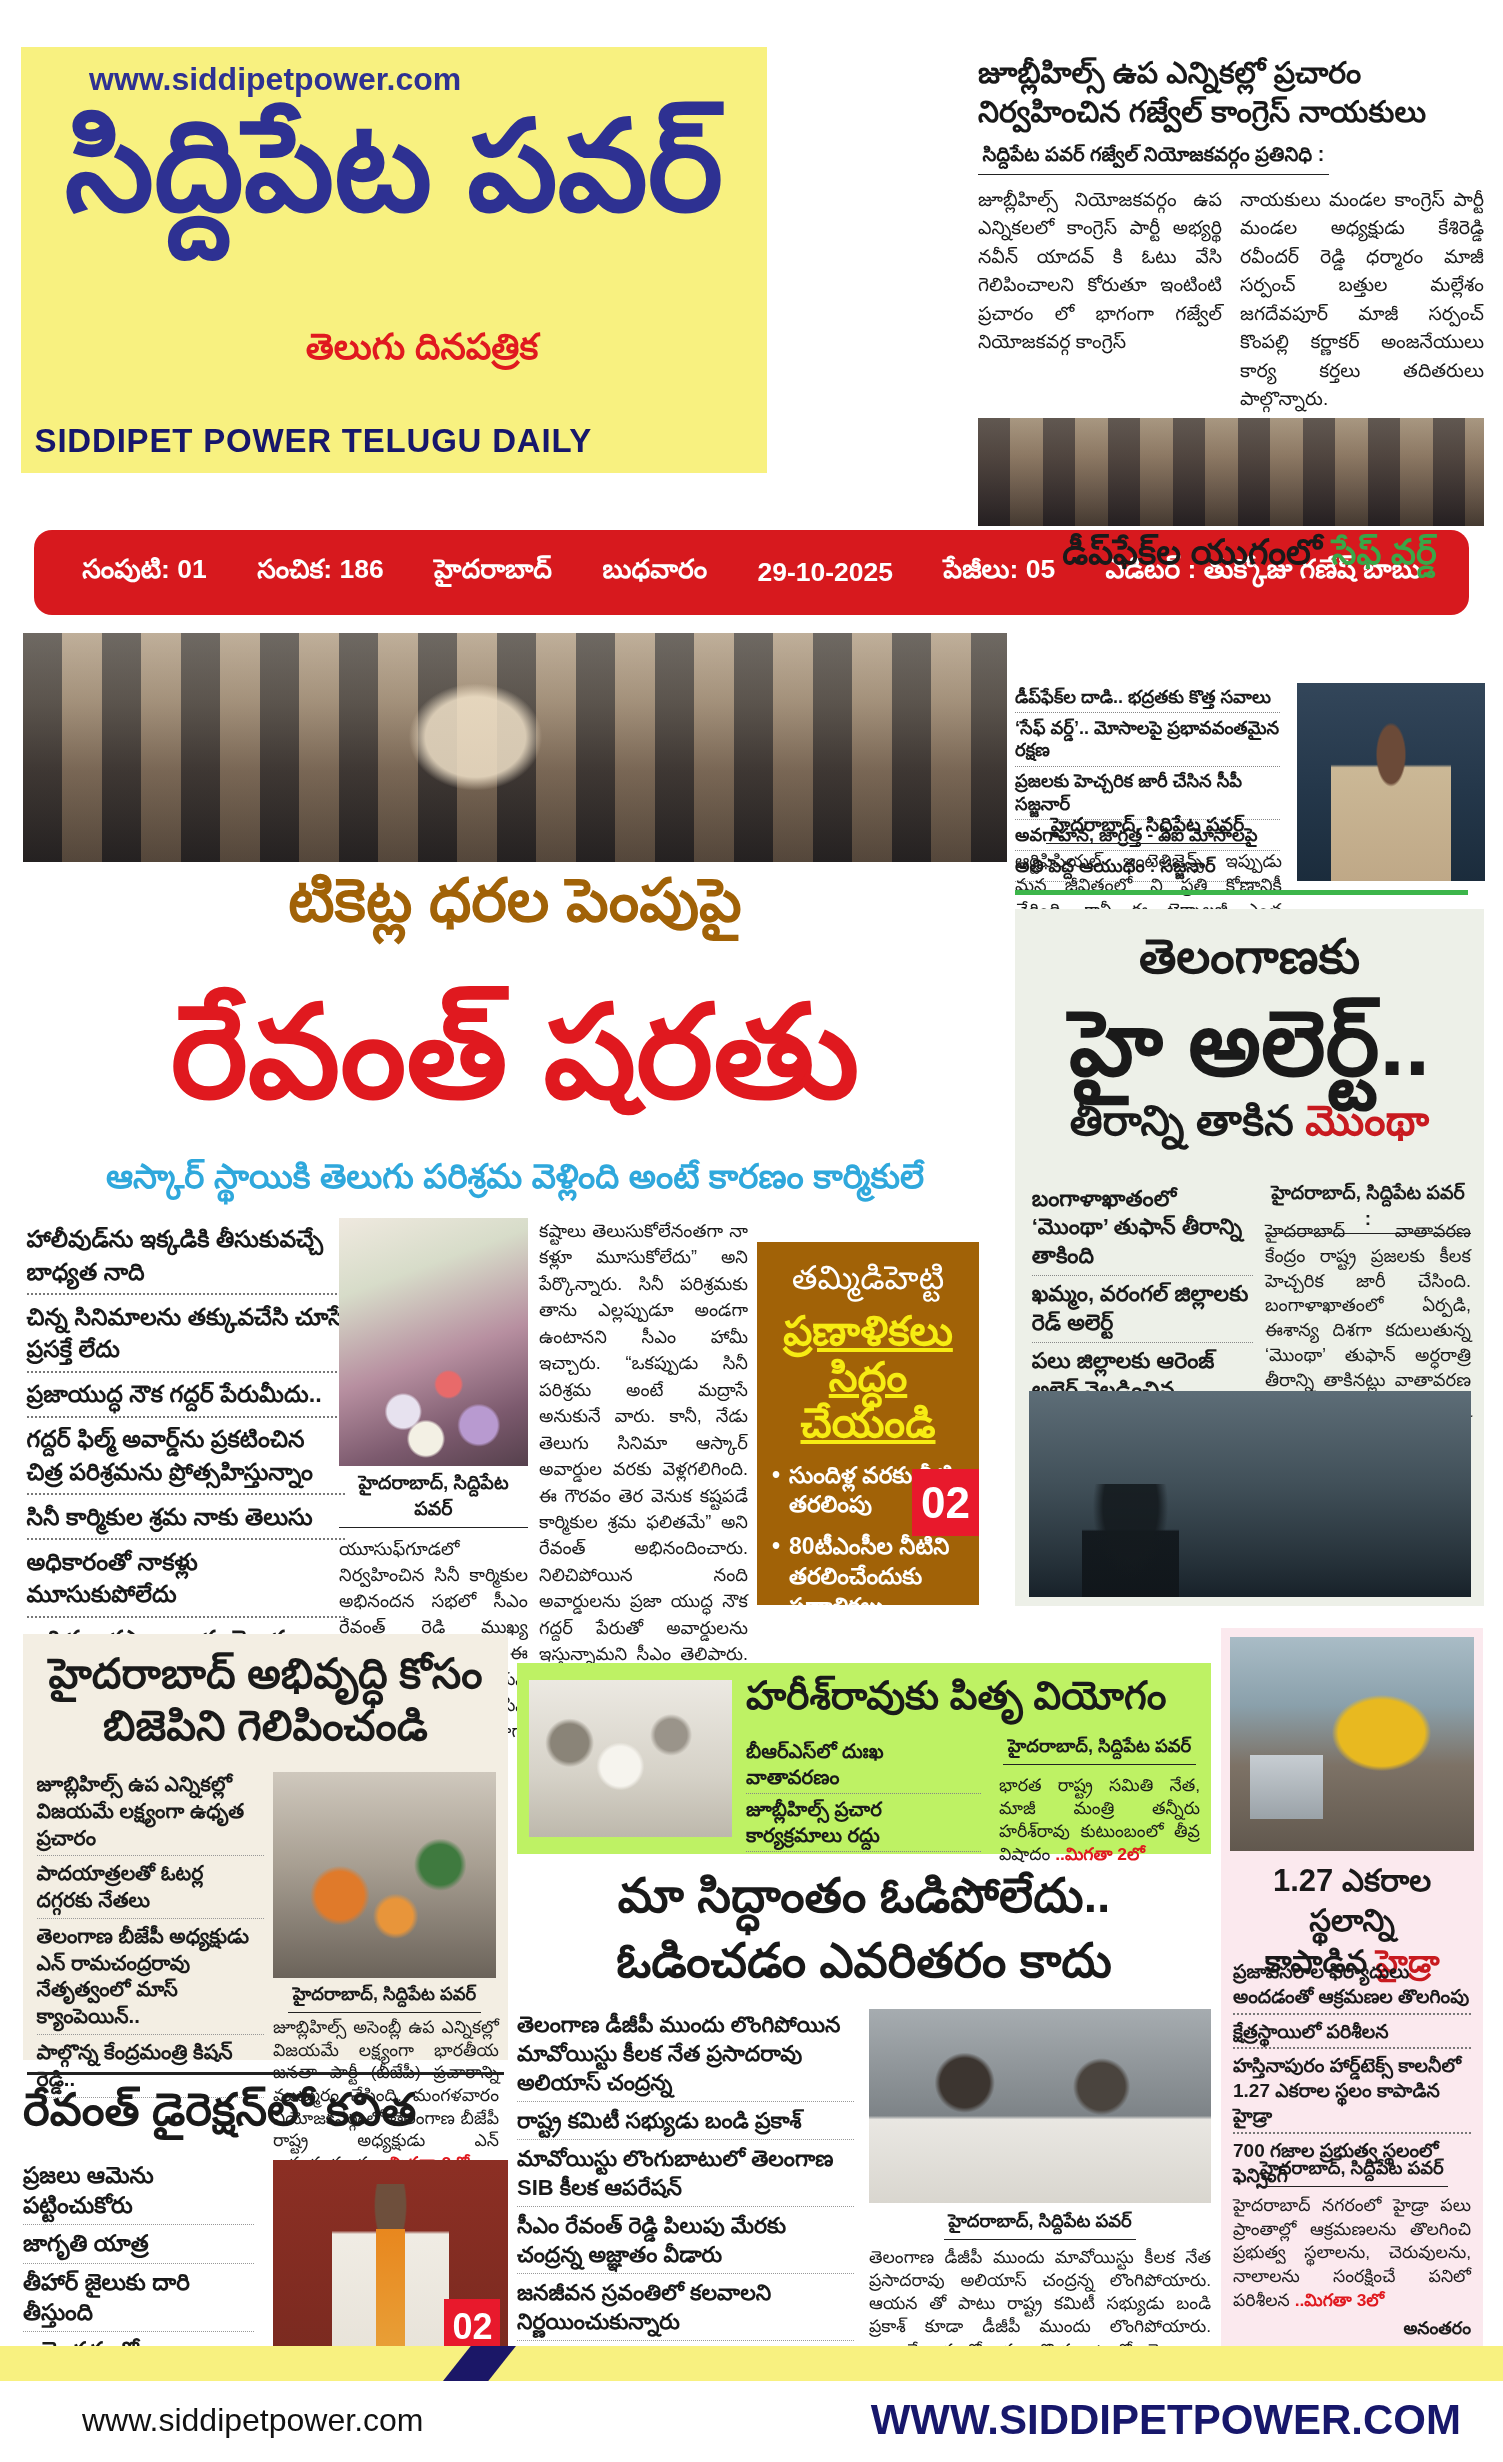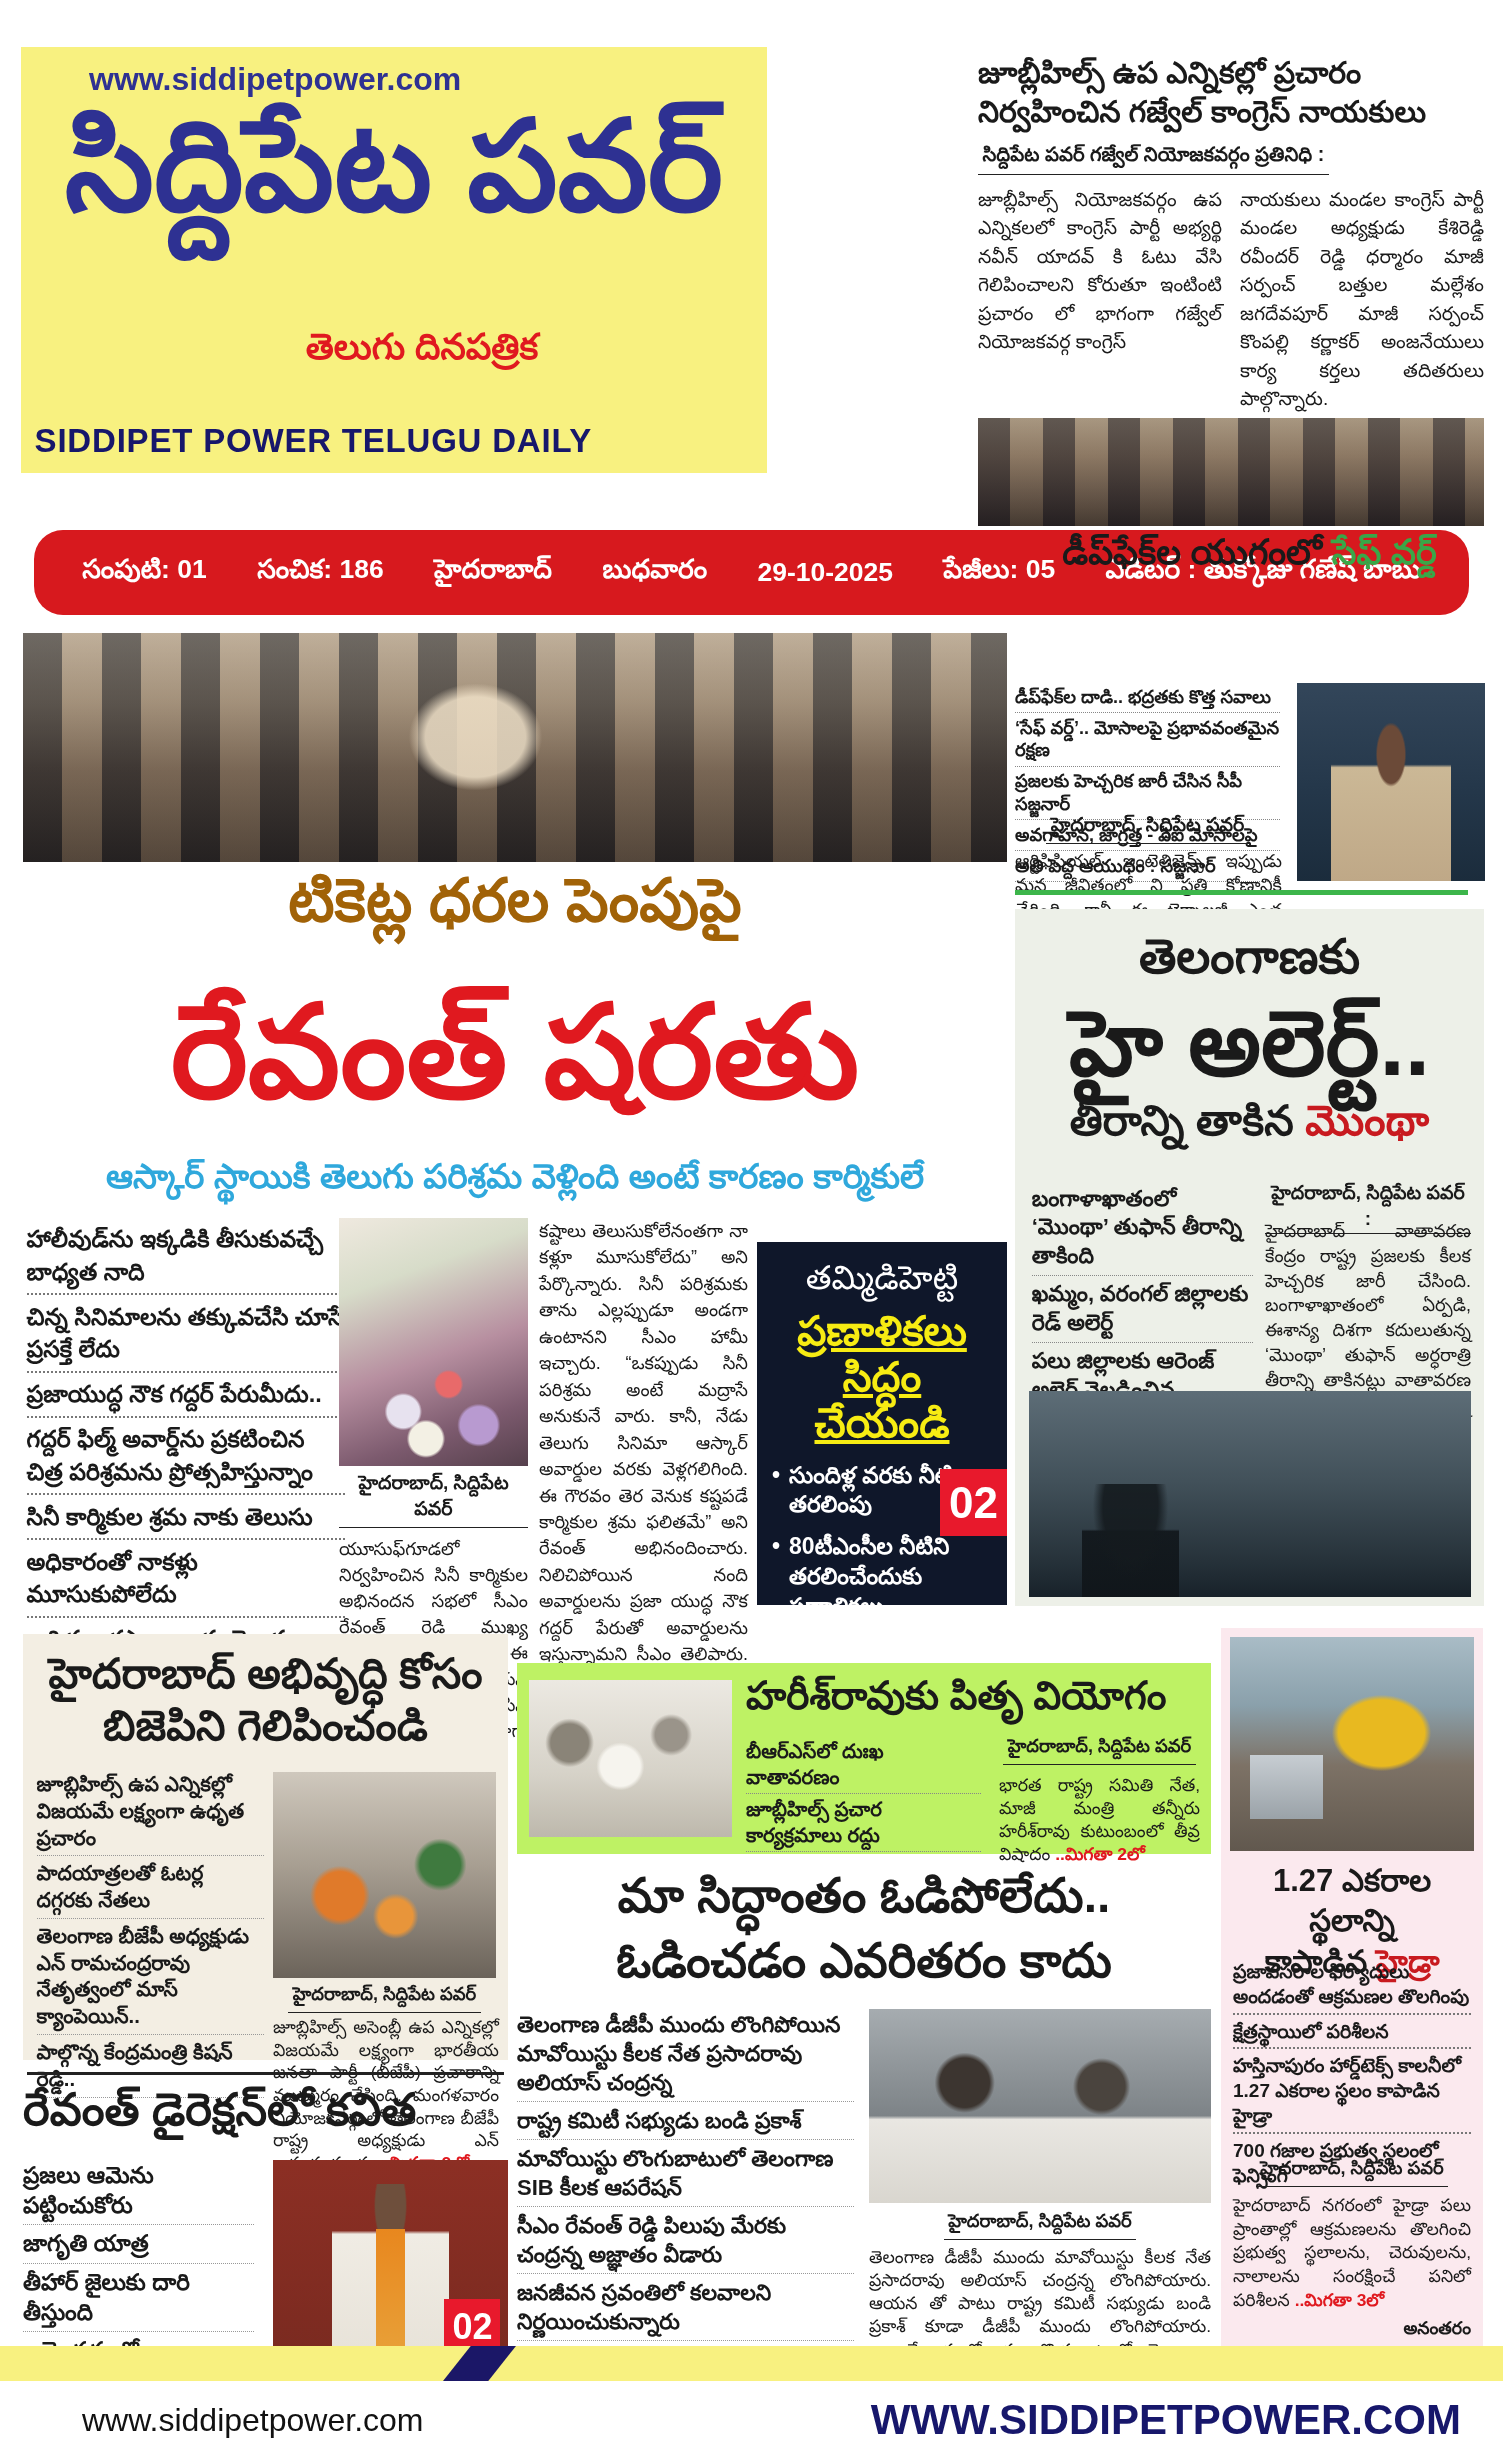--- a/index.html
+++ b/index.html
@@ -26,21 +26,21 @@
   #gajwel-headline{font-size:30px;font-weight:bold;line-height:1.3;}
   #gajwel-dateline{margin-top:12px;font-size:19.7px;}
   #gajwel-cols{display:flex;gap:18px;margin-top:10.6px;}
   #gajwel-cols .col{width:244px;font-size:19px;line-height:1.5;}
   #gajwel-photo{position:absolute;left:0;top:365px;width:506px;height:108px;
     background:linear-gradient(180deg,#b8a88f 0%,#937f68 35%,#5a4c40 75%,#332b24 100%);}
   #gajwel-photo:before{content:"";position:absolute;inset:0;
     background:repeating-linear-gradient(90deg,rgba(25,22,30,.55) 0 32px,rgba(120,100,85,.25) 32px 65px);}
 
   
-  #infobar{left:34px;top:530px;width:1435px;height:85px;background:#d7191e;border-radius:29px;
+  #infobar{left:34px;top:530px;width:1435px;height:85px;background:#d7191e;border-radius:18px;
            display:flex;align-items:center;justify-content:space-around;color:#fff;font-size:26.5px;font-weight:bold;padding:0 23px;box-sizing:border-box;}
 
   
   #main-photo{left:23px;top:633px;width:984px;height:229px;
     background:linear-gradient(180deg,#cfc4b0 0%,#a89a85 30%,#6e6051 60%,#3a332c 100%);}
   #main-photo:before{content:"";position:absolute;inset:0;
     background:repeating-linear-gradient(90deg,rgba(15,15,22,.5) 0 39px,rgba(150,120,95,.28) 39px 79px);}
   #main-photo:after{content:"";position:absolute;left:38%;top:18%;width:16%;height:55%;
     background:radial-gradient(ellipse at center,rgba(240,225,200,.85) 0 45%,transparent 60%);}
   #main-kicker{left:23px;top:868px;width:984px;text-align:center;font-size:60px;font-weight:800;color:#a16207;line-height:1.1;}
@@ -55,21 +55,21 @@
   #lead-center-photo:before{content:"";position:absolute;left:10%;bottom:0;width:80%;height:55%;
     background:radial-gradient(circle at 30% 60%,#e7e2ef 0 12%,transparent 14%),
                radial-gradient(circle at 60% 40%,#e86a6a 0 10%,transparent 12%),
                radial-gradient(circle at 80% 70%,#b89ad0 0 12%,transparent 14%),
                radial-gradient(circle at 45% 80%,#f3f0e4 0 12%,transparent 14%);}
   #lead-caption{margin-top:6px;text-align:center;}
   #lead-caption span{font-size:19px;}
   #lead-body1{margin-top:7.6px;font-size:18px;line-height:1.45;}
   #lead-mid{left:539px;top:1218px;width:209px;font-size:18px;line-height:1.47;}
 
-  #planbox{left:757px;top:1242px;width:250px;height:363px;background:#0f172a;color:#fff;padding:16.7px 15px;box-sizing:border-box;}
+  #planbox{left:757px;top:1242px;width:222px;height:363px;background:#a16207;color:#fff;padding:16.7px 15px;box-sizing:border-box;}
   #planbox-t1{text-align:center;font-size:33px;}
   #planbox-t2{text-align:center;font-size:41px;font-weight:bold;color:#f7ec13;line-height:1.12;margin-top:4.5px;text-decoration:underline;}
   #planbox ul{list-style:none;margin:13.6px 0 0 0;padding:0;}
   #planbox li{display:flex;gap:9px;font-size:23px;font-weight:bold;line-height:1.3;margin-bottom:12px;}
   #planbox li .dot{flex:0 0 auto;}
   #planbox .badge02{position:absolute;right:0;top:227px;width:67px;height:67px;font-size:44px;}
 
   
   #safeword{left:1015px;top:532px;width:469px;height:356px;}
   #sw-kicker{text-align:center;font-size:35px;font-weight:bold;}

